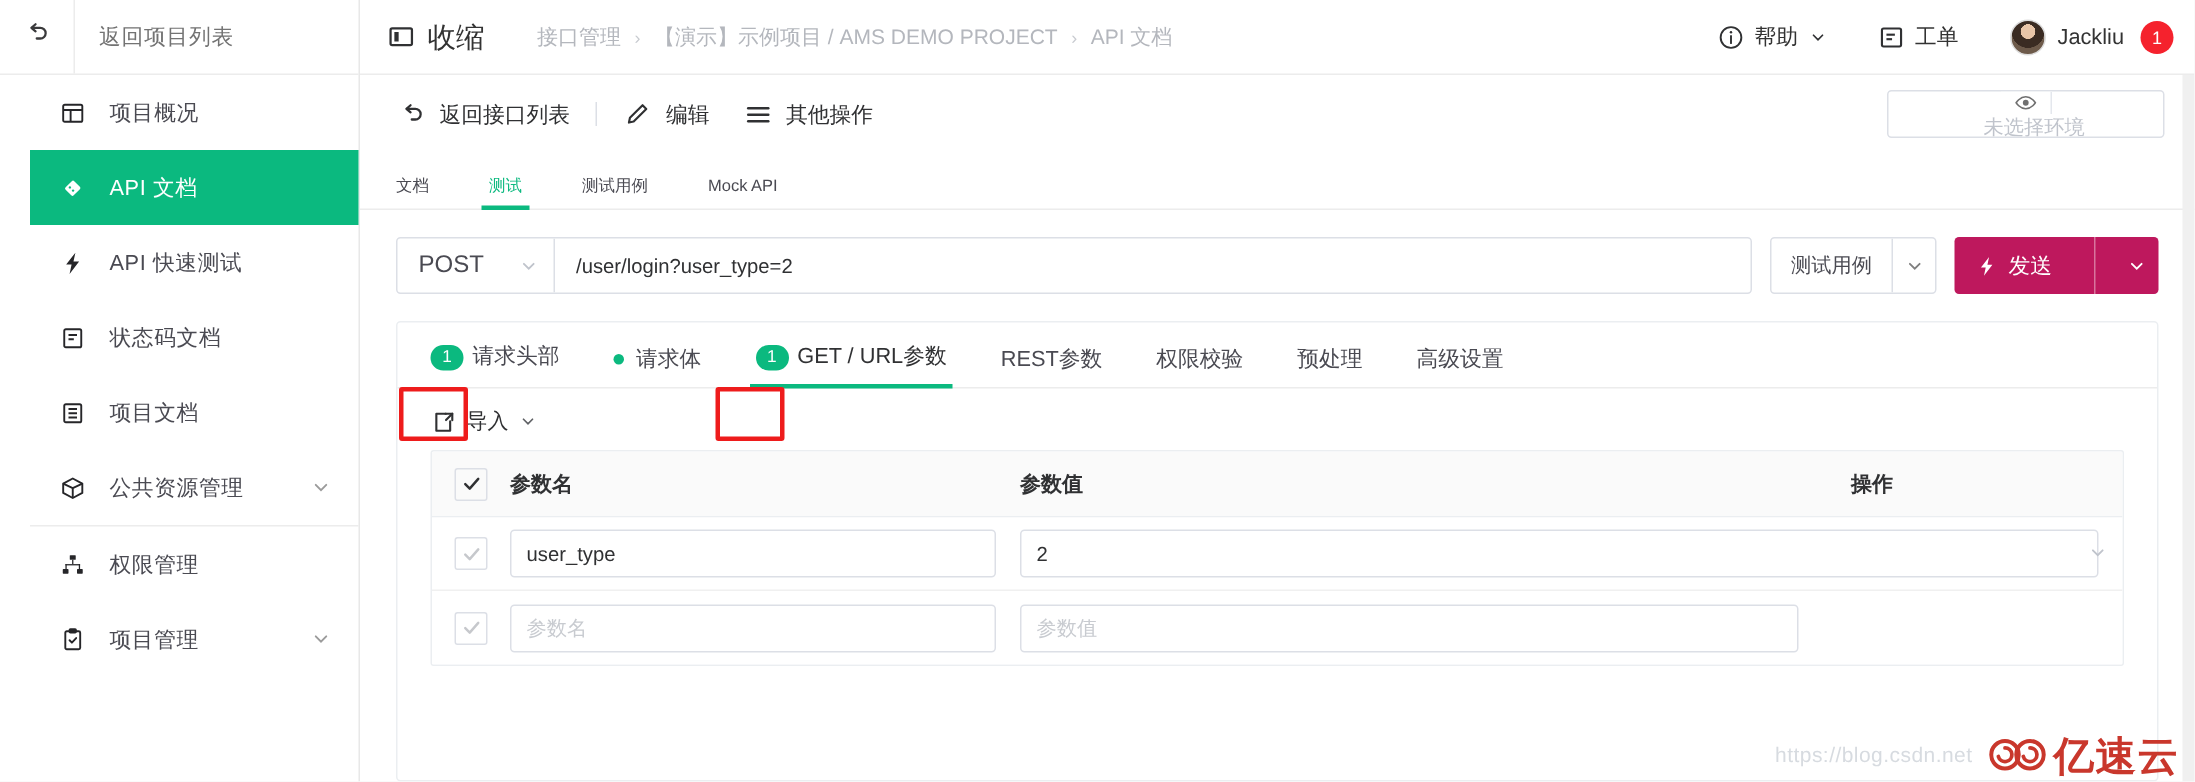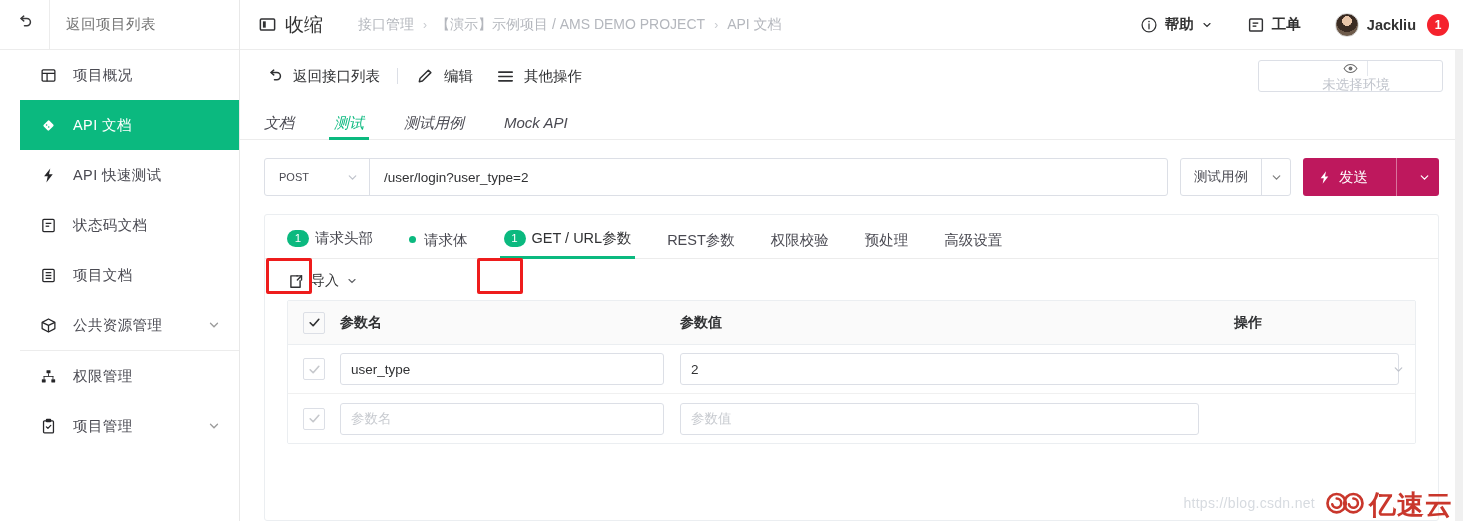--- a/index.html
+++ b/index.html
@@ -54,21 +54,21 @@
     height: 50px; background: #fff; display: flex; align-items: center;
     border-bottom: 1px solid #ececec; padding: 0 14px 0 18px; flex: 0 0 50px;
   }
   .collapse-btn { display: flex; align-items: center; cursor: pointer; font-size: 19px; color: #333; justify-content: center; }
   .collapse-btn .cb-ico { width: 19px; height: 19px; margin-right: 8px; display:flex; align-items:center;}
   .breadcrumb { display: flex; align-items: center; margin-left: 35px; font-size: 14px; color: #b4b7bd; white-space: nowrap; }
   .breadcrumb .crumb { color: #b4b7bd; }
   .breadcrumb .crumb.last { color: #b4b7bd; }
   .breadcrumb .sep { margin: 0 9px; color: #c8cbd0; font-size: 12px; }
   .topbar-right { margin-left: auto; display: flex; align-items: center; }
-  .tb-item { display: flex; align-items: center; font-size: 14.5px; color: #333; margin-left: 34px; cursor: pointer; font-weight: bold; }
+  .tb-item { display: flex; align-items: center; font-size: 14.5px; color: #333; margin-left: 34px; cursor: pointer; }
   .tb-item .tb-ico { width: 18px; height: 18px; margin-right: 7px; display:flex; align-items:center;}
   .tb-item .tb-caret { margin-left: 7px; display:flex; align-items:center;}
   .avatar {
     width: 24px; height: 24px; border-radius: 50%; margin-right: 8px;
     background: radial-gradient(circle at 50% 32%, #e8c5a8 0 26%, #3a2b22 27% 58%, #6d5a4a 59% 100%);
     border: 1px solid #ddd; overflow: hidden; flex: 0 0 24px;
   }
   .badge-red {
     min-width: 22px; height: 22px; border-radius: 11px; background: #f5222d; color: #fff;
     font-size: 12px; display: flex; align-items: center; justify-content: center;
@@ -90,36 +90,36 @@
   }
   .env-eye { width: 34px; height: 30px; display: flex; align-items: center; justify-content: center;
              border-right: 1px solid #e4e7ed; background: #fff; color: #808080; }
   .env-text { flex: 1; font-size: 13.5px; color: #c0c4cc; padding-left: 11px; }
   .env-caret { width: 26px; display:flex; align-items:center; justify-content:center; color: #c0c4cc; }
 
   .tabs-row {
     display: flex; align-items: flex-end; padding: 0 24px; border-bottom: 1px solid #ececec;
     height: 38px;
   }
-  .tab { font-size: 15px; color: #4a4a52; margin-right: 40px; padding-bottom: 9px;
-         cursor: pointer; position: relative; line-height: 1; font-style: italic; }
+  .tab { font-size: 11px; color: #4a4a52; margin-right: 40px; padding-bottom: 9px;
+         cursor: pointer; position: relative; line-height: 1; }
   .tab.active { color: #0bb97f; }
   .tab.active::after {
     content: ""; position: absolute; left: -5px; right: -5px; bottom: -1px; height: 3px; background: #0bb97f;
   }
 
   .req-area { padding: 18px 24px 0 24px; background: #fff; }
   .req-row { display: flex; align-items: center; }
   .method-url {
     display: flex; flex: 1; height: 38px; border: 1px solid #dcdfe6; border-radius: 3px; overflow: hidden;
     background: #fff; min-width: 0;
   }
   .method-sel {
     width: 105px; flex: 0 0 105px; display: flex; align-items: center; justify-content: space-between;
-    padding: 0 10px 0 14px; font-size: 11px; color: #4a4a52; border-right: 1px solid #dcdfe6; cursor: pointer;
+    padding: 0 10px 0 14px; font-size: 16px; color: #4a4a52; border-right: 1px solid #dcdfe6; cursor: pointer;
   }
   .method-sel .ms-caret { color: #c0c4cc; display:flex; align-items:center;}
   .url-input { flex: 1; border: 0; outline: 0; padding: 0 14px; font-size: 13.5px; color: #303133;
                font-family: "Liberation Sans", sans-serif; background: transparent; min-width: 0;}
   .case-btn {
     margin-left: 12px; height: 38px; display: flex; align-items: center;
     border: 1px solid #dcdfe6; border-radius: 3px; background: #fff; overflow: hidden; cursor: pointer;
   }
   .case-btn .cb-text { padding: 0 13px; font-size: 13.5px; color: #4a4a52; }
   .case-btn .cb-split { width: 1px; align-self: stretch; background: #dcdfe6; }

